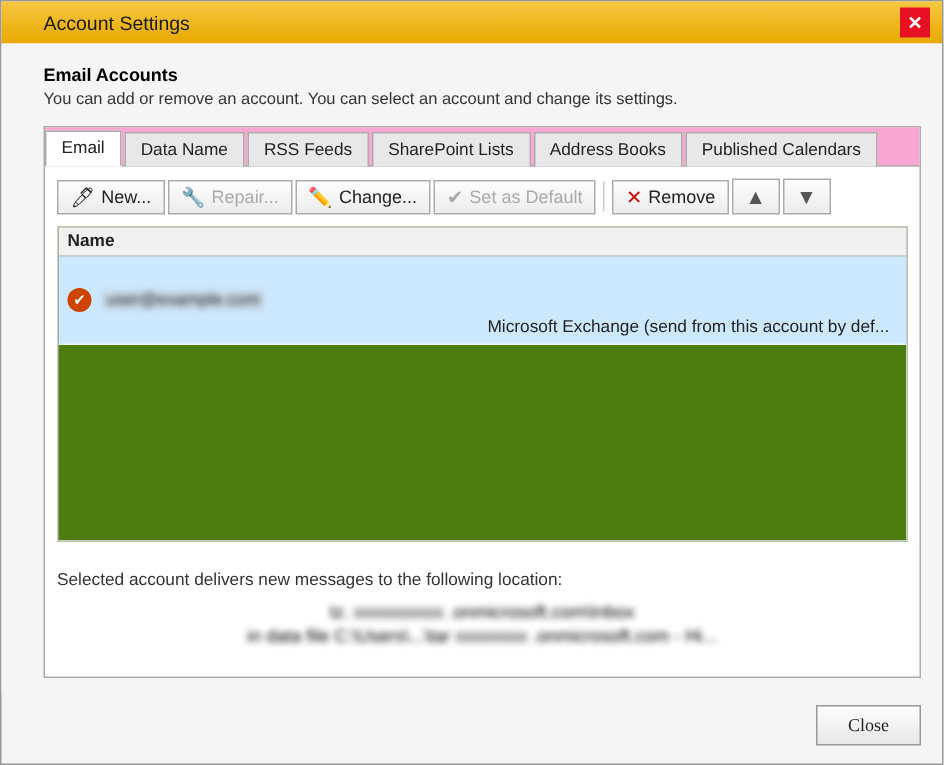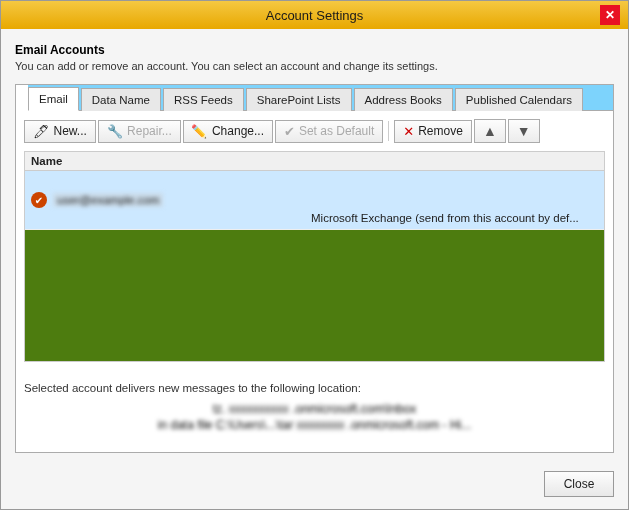--- a/index.html
+++ b/index.html
@@ -32,41 +32,40 @@
       justify-content: space-between;
       padding: 0 8px;
       flex-shrink: 0;
     }
 
     .title-bar-text {
       font-size: 13px;
       font-weight: normal;
       color: #1a1a1a;
       flex: 1;
-      text-align: center;
     }
 
     .close-btn {
       width: 20px;
       height: 20px;
       background: #e81123;
       border: none;
       color: white;
       font-size: 12px;
       font-weight: bold;
       cursor: pointer;
       display: flex;
       align-items: center;
       justify-content: center;
       flex-shrink: 0;
     }
 
     .content {
       flex: 1;
-      padding: 14px 14px 10px 14px;
+      padding: 14px 14px 10px 28px;
       display: flex;
       flex-direction: column;
       background: #f5f5f5;
     }
 
     .info-section {
       margin-bottom: 12px;
     }
 
     .info-title {
@@ -84,24 +83,23 @@
     .tabs-container {
       display: flex;
       flex-direction: column;
       flex: 1;
       border: 1px solid #ababab;
       background: white;
     }
 
     .tab-bar {
       display: flex;
-      background: #7dd3fc;
+      background: #f9a8d4;
       border-bottom: 1px solid #ababab;
       flex-shrink: 0;
-      margin-left: 12px;
     }
 
     .tab {
       padding: 5px 10px;
       border: 1px solid #ababab;
       border-bottom: none;
       background: #e8e8e8;
       cursor: pointer;
       font-size: 11.5px;
       color: #222;
@@ -261,20 +259,21 @@
     }
 
     .dialog-btn {
       padding: 5px 18px;
       border: 1px solid #999;
       background: linear-gradient(to bottom, #fdfdfd, #e8e8e8);
       cursor: pointer;
       font-size: 12px;
       color: #222;
       min-width: 70px;
+      font-family: Liberation Serif, serif;
     }
 
     .remove-btn-icon { color: #cc0000; font-size: 13px; }
 
     .arrow-btn { font-size: 14px; color: #555; }
   </style>
 </head>
 <body>
 
 <div class="window">

